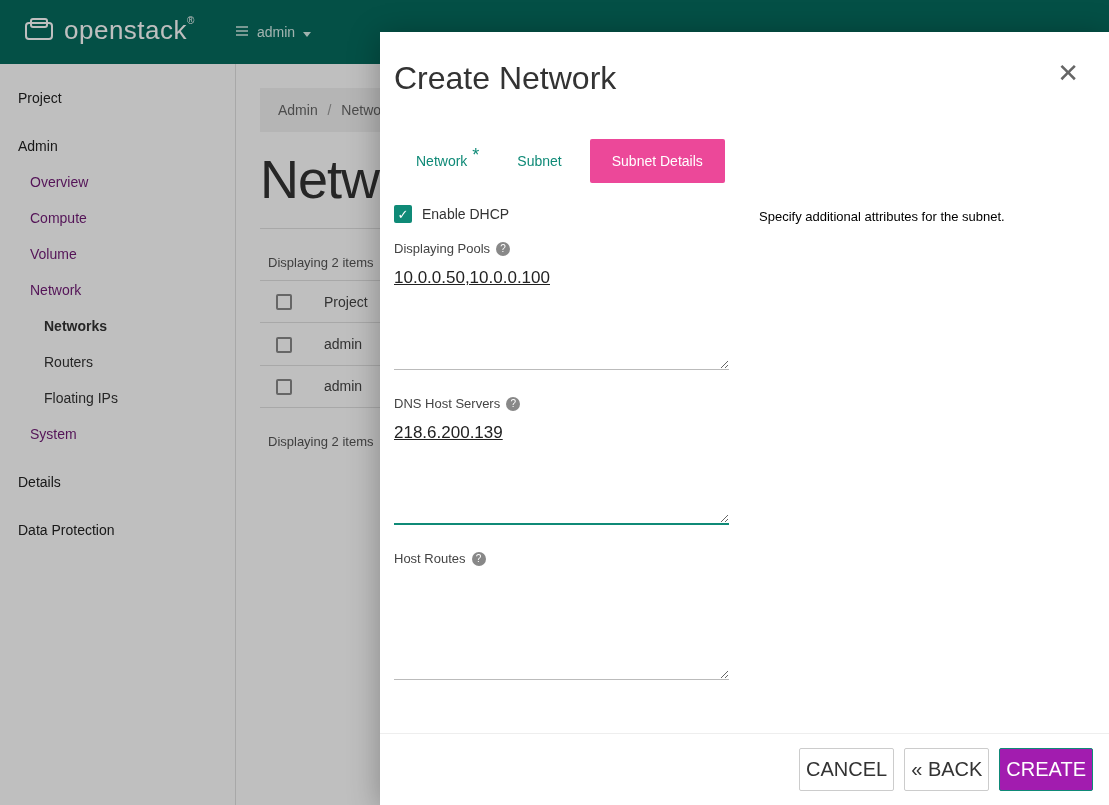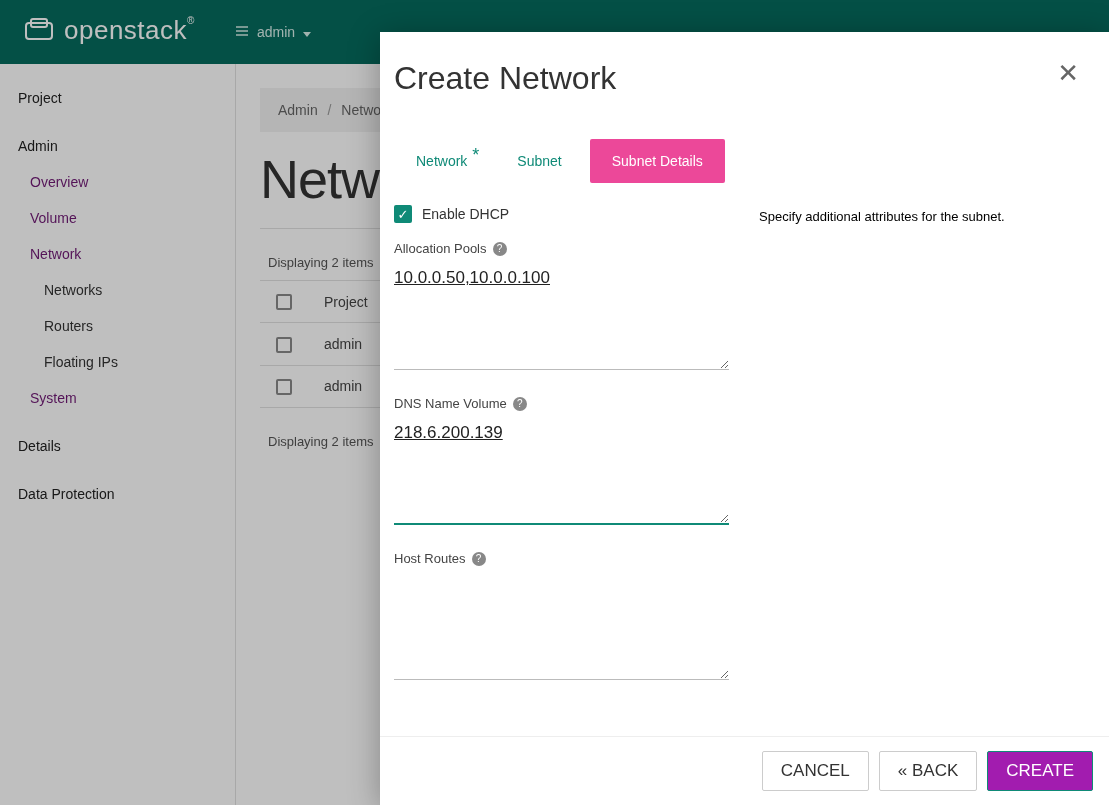--- a/index.html
+++ b/index.html
@@ -8,21 +8,21 @@
   .brand { display: flex; align-items: flex-start; gap: 10px; }
   .brand-text { font-family: "Helvetica Neue", Arial, sans-serif; font-size: 26px; letter-spacing: 0.5px; }
   .brand-text .reg { font-size: 10px; vertical-align: top; }
   .top-menu { display: flex; align-items: center; gap: 8px; margin-left: 40px; cursor: pointer; color: #d7eee9; font-size: 14px; }
   .layout { display: flex; height: calc(805px - 64px); }
   .sidebar { width: 236px; border-right: 1px solid #e0e0e0; padding-top: 16px; font-size: 14px; color: #222; }
   .sb-item { padding: 10px 18px; cursor: pointer; }
   .sb-item.lvl1 { font-weight: 400; }
   .sb-item.lvl2 { padding-left: 30px; color: #701a75; }
   .sb-item.lvl3 { padding-left: 44px; color: #333; }
-  .sb-item.active { font-weight: 400; }
+  .sb-item.active { font-weight: 700; }
   .main { flex: 1; padding: 24px; }
   .breadcrumb { background: #f2f2f2; padding: 14px 18px; font-size: 14px; color: #666; }
   .breadcrumb .sep { margin: 0 6px; color: #999; }
   .page-title { font-size: 54px; font-weight: 300; color: #333; margin-top: 16px; letter-spacing: -1px; }
   .hr { border: none; border-top: 1px solid #e0e0e0; margin-top: 18px; }
   .disp-count { font-size: 13px; color: #555; margin: 26px 0 10px 8px; }
   table.data { width: 100%; border-collapse: collapse; }
   table.data th, table.data td { text-align: left; font-size: 14px; color: #444; padding: 12px 16px; border-bottom: 1px solid #e0e0e0; }
   table.data th { border-top: 1px solid #e0e0e0; font-weight: 500; }
   .chk { width: 16px; height: 16px; border: 2px solid #888; display: inline-block; border-radius: 2px; vertical-align: middle; }
@@ -40,21 +40,21 @@
   .modal-body { display: flex; padding: 22px 14px 10px; gap: 30px; flex: 1; overflow: auto; }
   .form-col { width: 335px; }
   .help-col { flex: 1; font-size: 13px; color: #000000; padding-top: 4px; }
   .checkbox-row { display: flex; align-items: center; gap: 10px; font-size: 14px; color: #333; margin-bottom: 18px; }
   .cbx { width: 18px; height: 18px; background: #0f8a77; border-radius: 2px; display: inline-flex; align-items: center; justify-content: center; color: #fff; font-size: 13px; }
   .form-label { font-size: 13px; color: #444; margin-bottom: 6px; display: flex; align-items: center; gap: 6px; }
   .help-icon { width: 14px; height: 14px; border-radius: 50%; background: #888; color: #fff; font-size: 10px; display: inline-flex; align-items: center; justify-content: center; }
   textarea.ta { width: 100%; height: 108px; border: none; border-bottom: 1px solid #bbb; resize: both; font-size: 17px; font-family: inherit; padding: 6px 0 4px; outline: none; color: #222; margin-bottom: 22px; overflow: auto; text-decoration: underline; }
   textarea.ta.focus { border-bottom: 2px solid #0f8a77; }
   .modal-foot { border-top: 1px solid #eee; padding: 14px 16px; display: flex; justify-content: flex-end; gap: 10px; }
-  .btn { padding: 9px 18px; font-size: 17px; border-radius: 2px; cursor: pointer; border: 1px solid #ccc; background: #fff; color: #333; }
+  .btn { padding: 9px 6px; font-size: 20px; border-radius: 2px; cursor: pointer; border: 1px solid #ccc; background: #fff; color: #333; }
   .btn.primary { background: #a21caf; color: #fff; border-color: #0f8a77; }
 </style>
 </head>
 <body>
 
 <div class="topbar">
   <div class="brand">
     <span>
       <svg width="30" height="30" viewBox="0 0 30 30">
           <rect x="2" y="8" width="26" height="16" rx="3" fill="none" stroke="#fff" stroke-width="2"></rect>
@@ -79,20 +79,21 @@
     </span>
   </div>
 </div>
 
 <div class="layout">
   <div class="sidebar">
     <div class="sb-item lvl1">Project</div>
     <div style="height:12px"></div>
     <div class="sb-item lvl1">Admin</div>
     <div class="sb-item lvl2">Overview</div>
+    <div class="sb-item lvl2">Compute</div>
     <div class="sb-item lvl2">Volume</div>
     <div class="sb-item lvl2">Network</div>
     <div class="sb-item lvl3 active">Networks</div>
     <div class="sb-item lvl3">Routers</div>
     <div class="sb-item lvl3">Floating IPs</div>
     <div class="sb-item lvl2">System</div>
     <div style="height:12px"></div>
     <div class="sb-item lvl1">Details</div>
     <div style="height:12px"></div>
     <div class="sb-item lvl1">Data Protection</div>
@@ -148,27 +149,27 @@
 
   <div class="modal-body">
     <div class="form-col">
 
       <div class="checkbox-row">
         <span class="cbx">✓</span>
         <span>Enable DHCP</span>
       </div>
 
       <div class="form-label">
-        <span>Allocation Pools</span>
+        <span>Displaying Pools</span>
         <span class="help-icon">?</span>
       </div>
       <textarea class="ta" style="">10.0.0.50,10.0.0.100</textarea>
 
       <div class="form-label">
-        <span>DNS Name Volume</span>
+        <span>DNS Host Servers</span>
         <span class="help-icon">?</span>
       </div>
       <textarea class="ta focus" style="">218.6.200.139</textarea>
 
       <div class="form-label">
         <span>Host Routes</span>
         <span class="help-icon">?</span>
       </div>
       <textarea class="ta" style=""></textarea>
 

